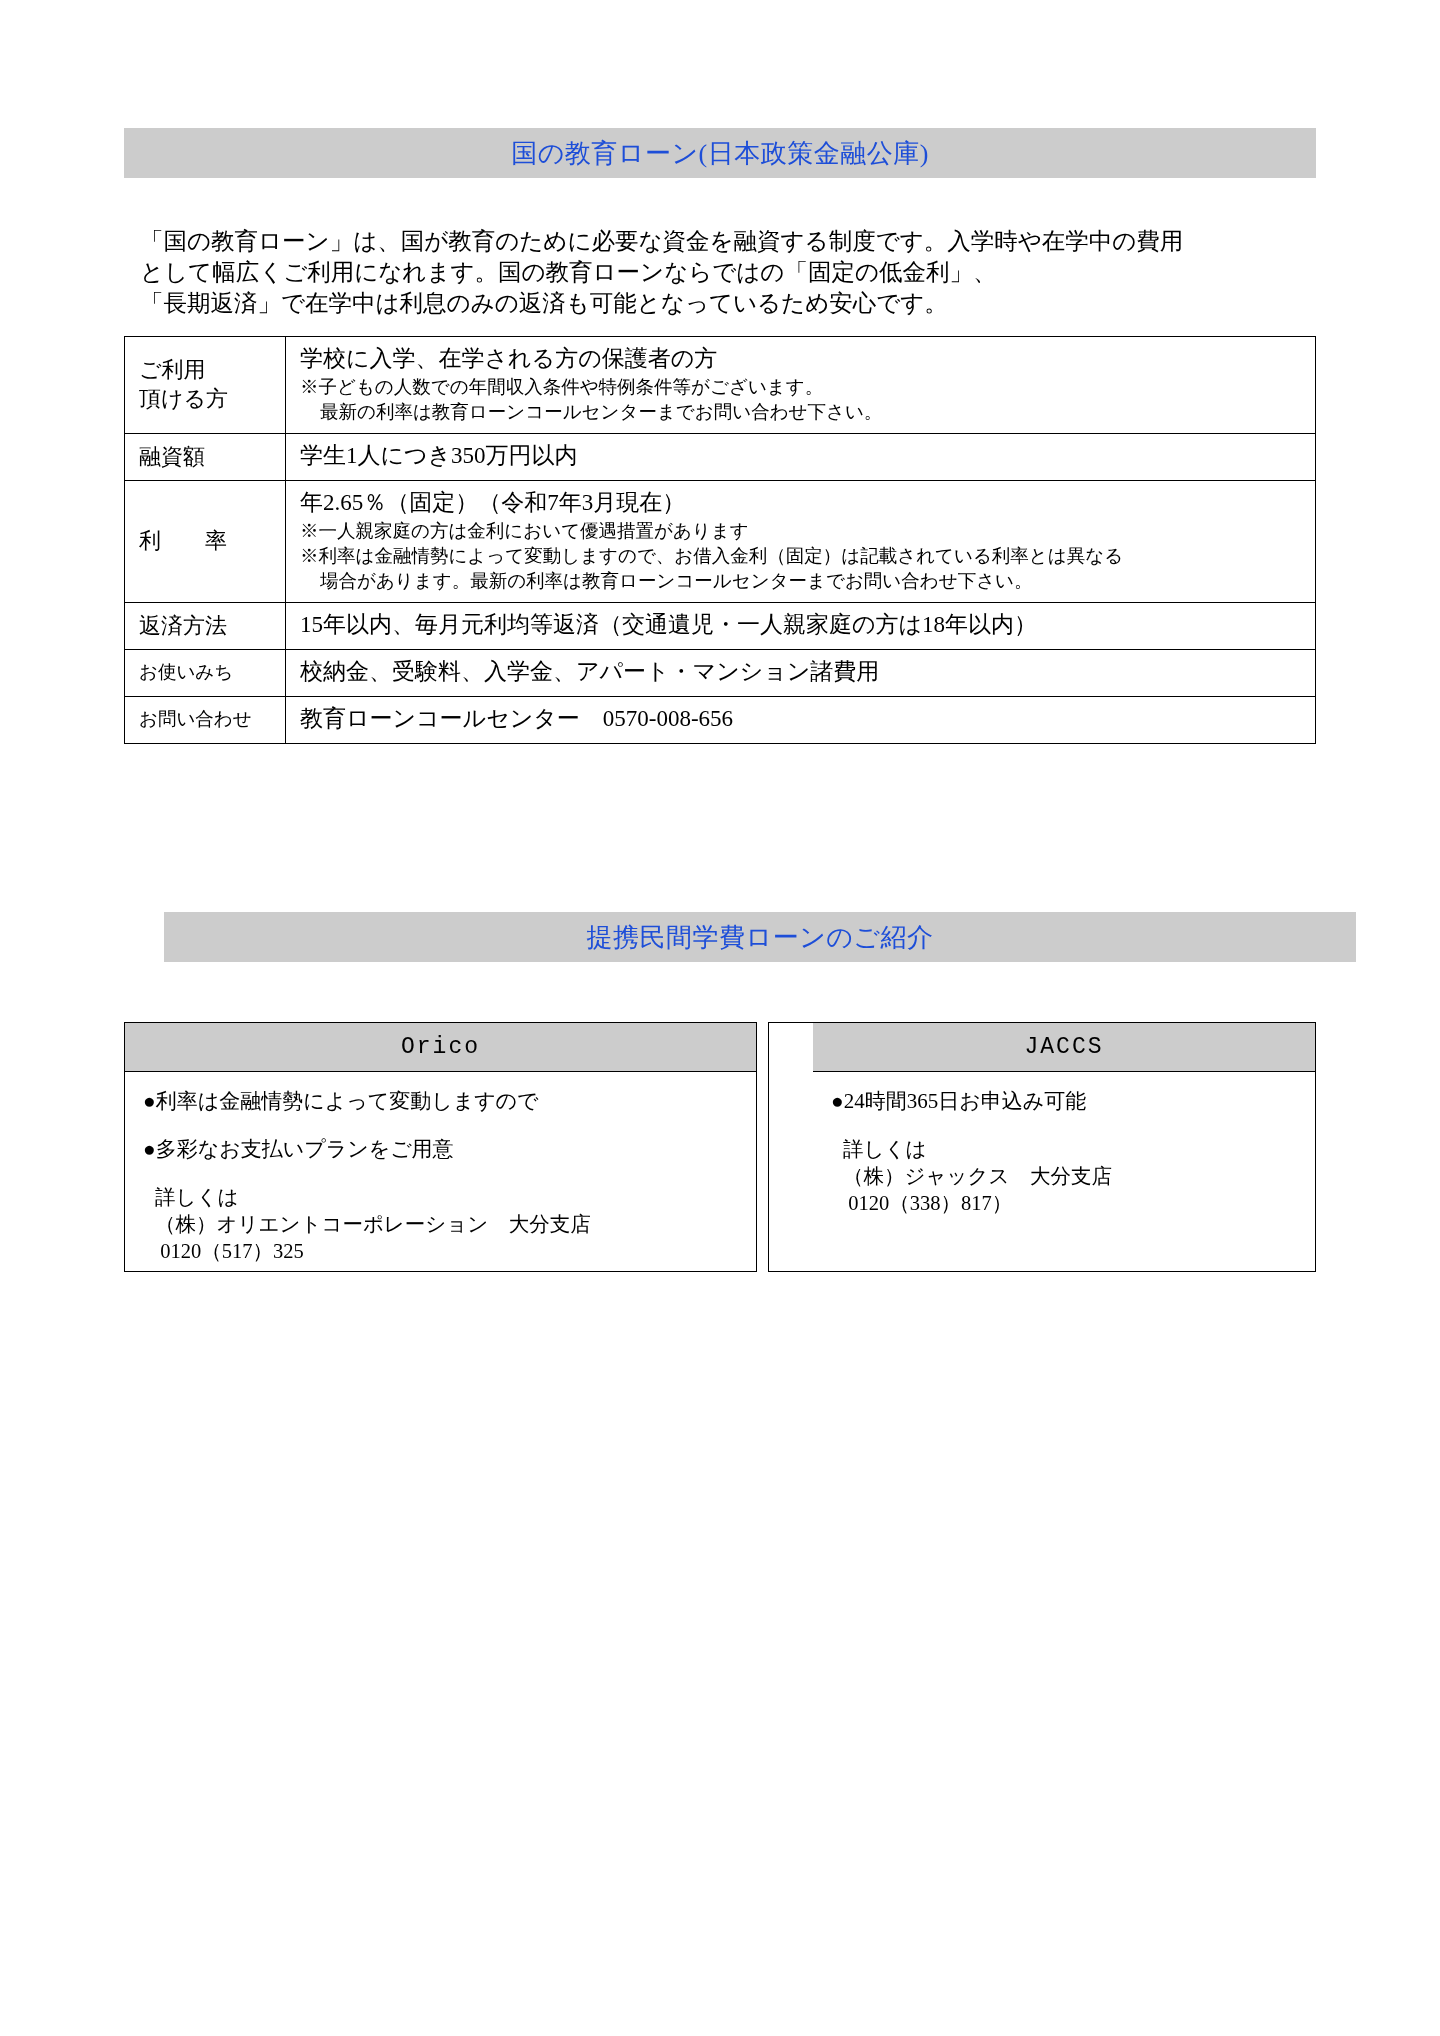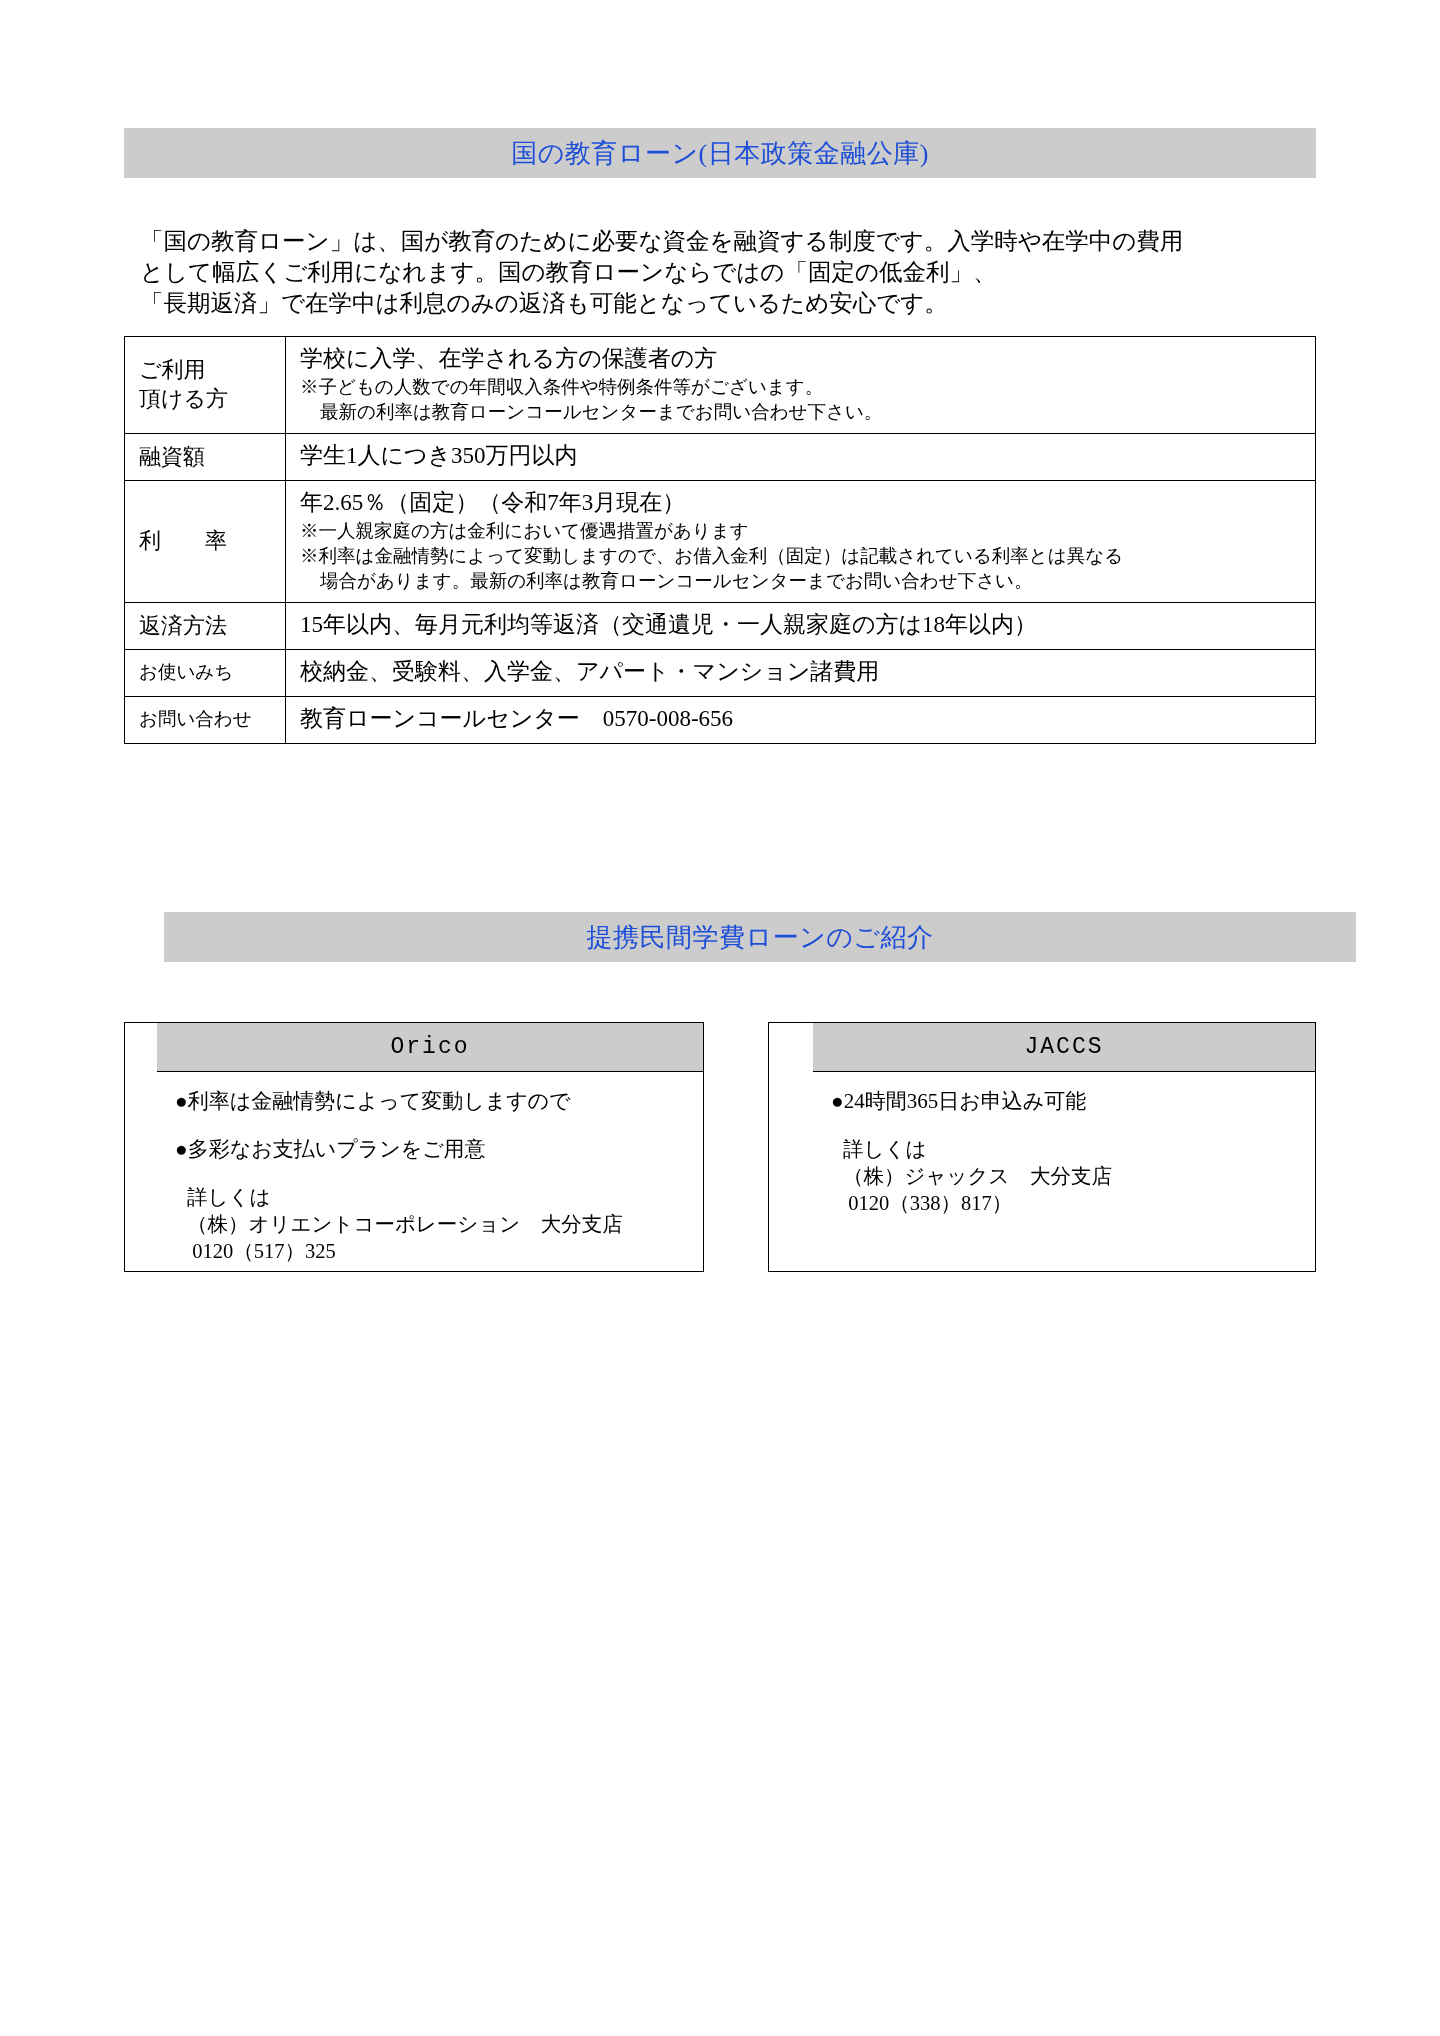--- a/index.html
+++ b/index.html
@@ -104,23 +104,22 @@
   
   .partner-box {
     position: absolute;
     border: 1.6px solid #000;
     box-sizing: border-box;
     background: #fff;
   }
   #partner-orico {
     left: 124px;
     top: 1022px;
-    width: 580px;
+    width: 633px;
     height: 250px;
-    padding-left: 32px;
   }
   #partner-jaccs {
     left: 768px;
     top: 1022px;
     width: 548px;
     height: 250px;
     padding-left: 44px;
   }
   .partner-head {
     height: 48px;

